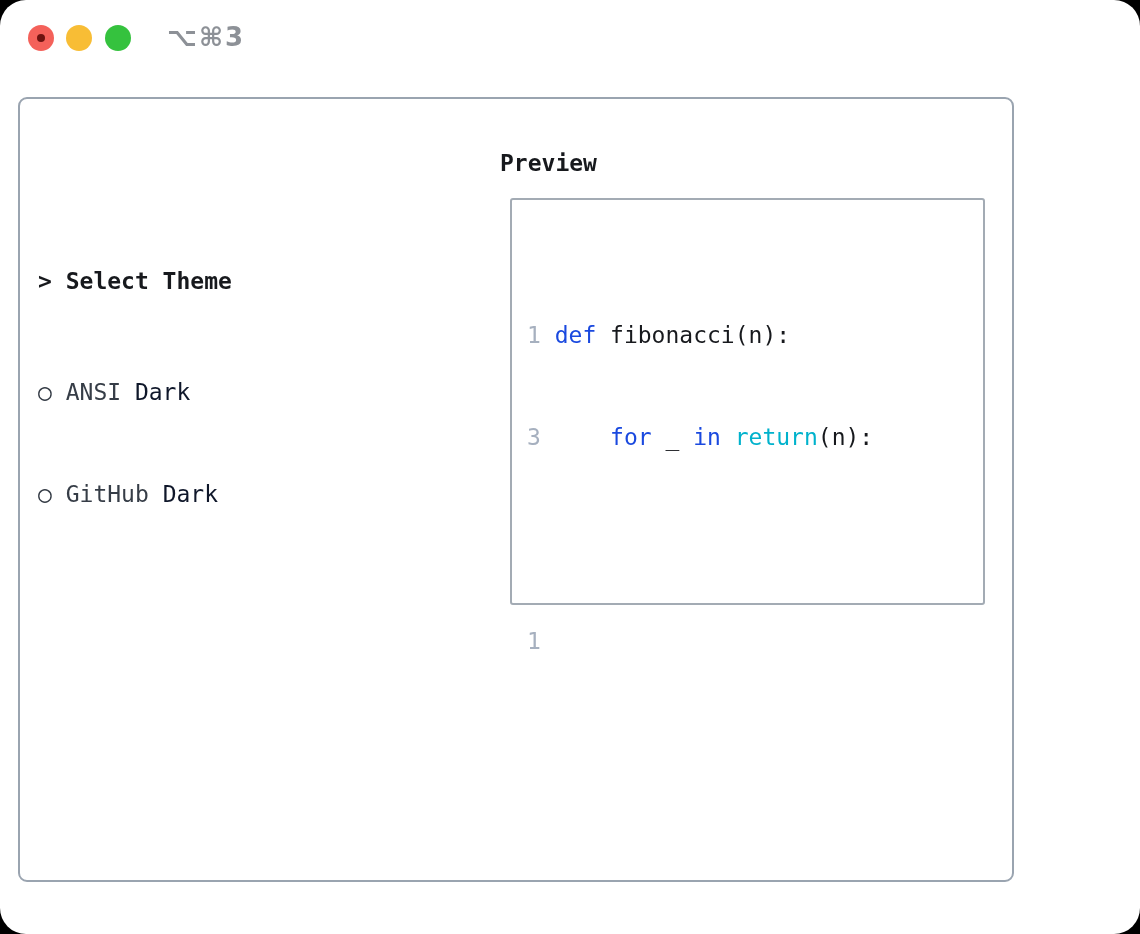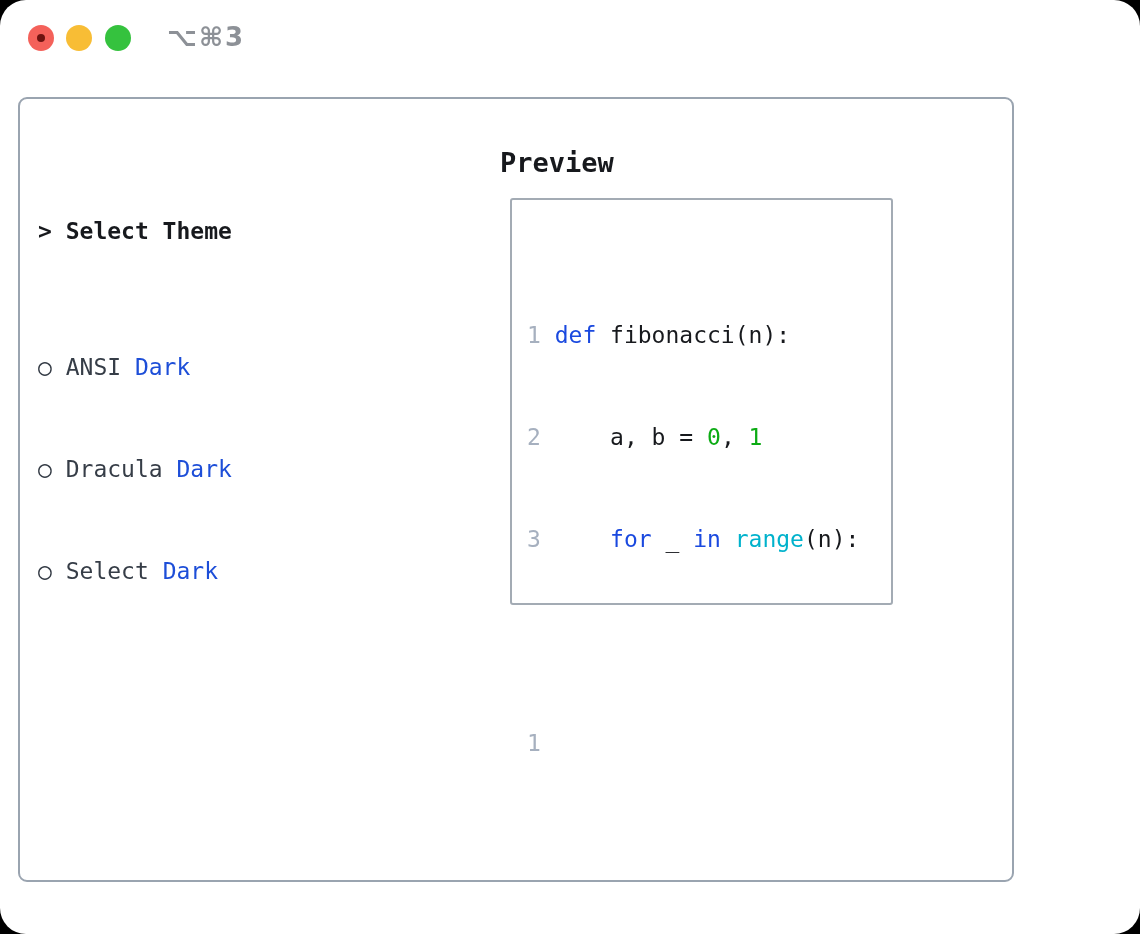--- a/index.html
+++ b/index.html
@@ -38,30 +38,30 @@
     border: 2px solid #9aa4b0; border-radius: 9px;
     background: #fff; box-sizing: border-box;
   }
   .left-col {
     position: absolute; left: 18px; top: 47px;
     font-size: 23px; line-height: 34px; white-space: pre;
     color: #363d47;
   }
   .row { height: 34px; }
   .marker { display: inline-block; width: 2ch; color: #363d47; }
-  .header, .header .marker { font-weight: 700; color: #17191d; }
-  .variant { margin-left: 1ch; color: #1d4ed8; }
+  .header, .header .marker { font-weight: 700; color: #17191d; margin-top: 25px; }
+  .variant { margin-left: 1ch; color: #0f172a; }
   
   .preview-title {
     position: absolute; left: 480px; top: 47px;
-    font-size: 27px; line-height: 34px; font-weight: 700; color: #17191d;
+    font-size: 23px; line-height: 34px; font-weight: 700; color: #17191d;
   }
   .preview-box {
     position: absolute; left: 490px; top: 99px;
-    width: 383px; height: 407px;
+    width: 475px; height: 407px;
     border: 2px solid #a3abb4; border-radius: 3px;
     box-sizing: border-box; background: #fff;
   }
   .code {
     position: absolute; left: 15px; top: 50px;
     font-size: 23px; line-height: 34px; white-space: pre;
   }
   .cl { height: 34px; }
   .ln    { display: inline-block; width: 2ch; color: #a6b0bf; }
   .plain { color: #17191d; }
@@ -80,22 +80,21 @@
     <span class="tl green"></span>
     <span class="wtitle">⌥⌘3</span>
   </div>
 
   <div class="tui">
 
     <div class="left-col">
       <div class="row header"><span class="marker">&gt;</span><span class="name">Select Theme</span></div>
 
       <div class="row theme"><span class="marker">○</span><span class="name">ANSI</span><span class="variant">Dark</span></div>
-      <div class="row theme"><span class="marker">○</span><span class="name">Dracula</span><span class="variant">Dark</span></div>
-      <div class="row theme"><span class="marker">○</span><span class="name">Select</span><span class="variant">Dark</span></div>
+      <div class="row theme"><span class="marker">○</span><span class="name">GitHub</span><span class="variant">Dark</span></div>
       
       
       
       
       
       
 
       
 
       
@@ -106,22 +105,21 @@
 
       
       
     </div>
 
     <div class="preview-title">Preview</div>
 
     <div class="preview-box">
       <div class="code">
         <div class="cl"><span class="ln">1</span><span class="kw">def</span><span class="plain"> fibonacci(n):</span></div>
-        <div class="cl"><span class="ln">2</span><span class="plain">    a, b = </span><span class="lit">0</span><span class="plain">, </span><span class="lit">1</span></div>
-        <div class="cl"><span class="ln">3</span><span class="plain">    </span><span class="kw">for</span><span class="plain"> _ </span><span class="kw">in</span><span class="plain"> </span><span class="fn">range</span><span class="plain">(n):</span></div>
+        <div class="cl"><span class="ln">3</span><span class="plain">    </span><span class="kw">for</span><span class="plain"> _ </span><span class="kw">in</span><span class="plain"> </span><span class="fn">return</span><span class="plain">(n):</span></div>
         <div class="cl blank"></div>
         <div class="cl"><span class="ln">1</span></div>
         
         
       </div>
     </div>
 
   </div>
 </div>
 

